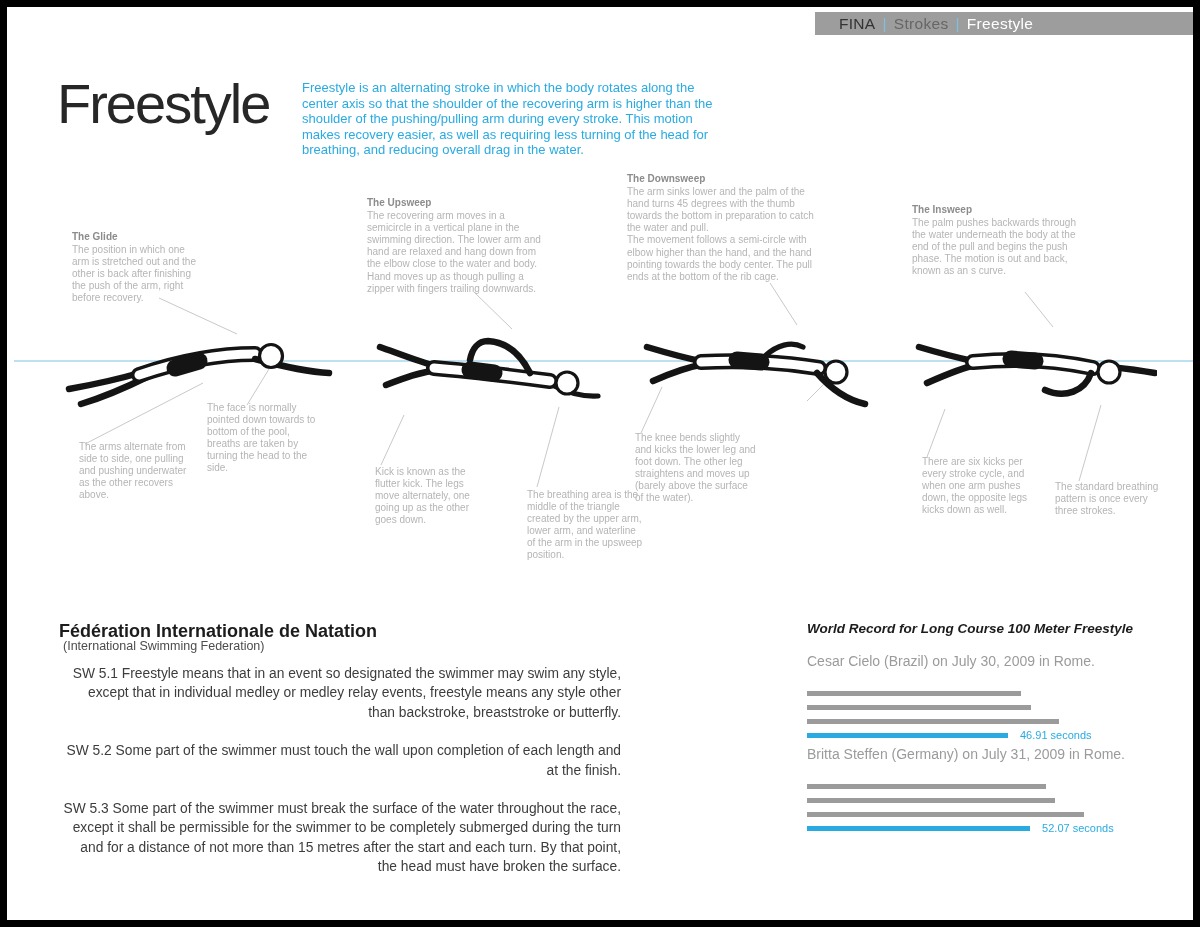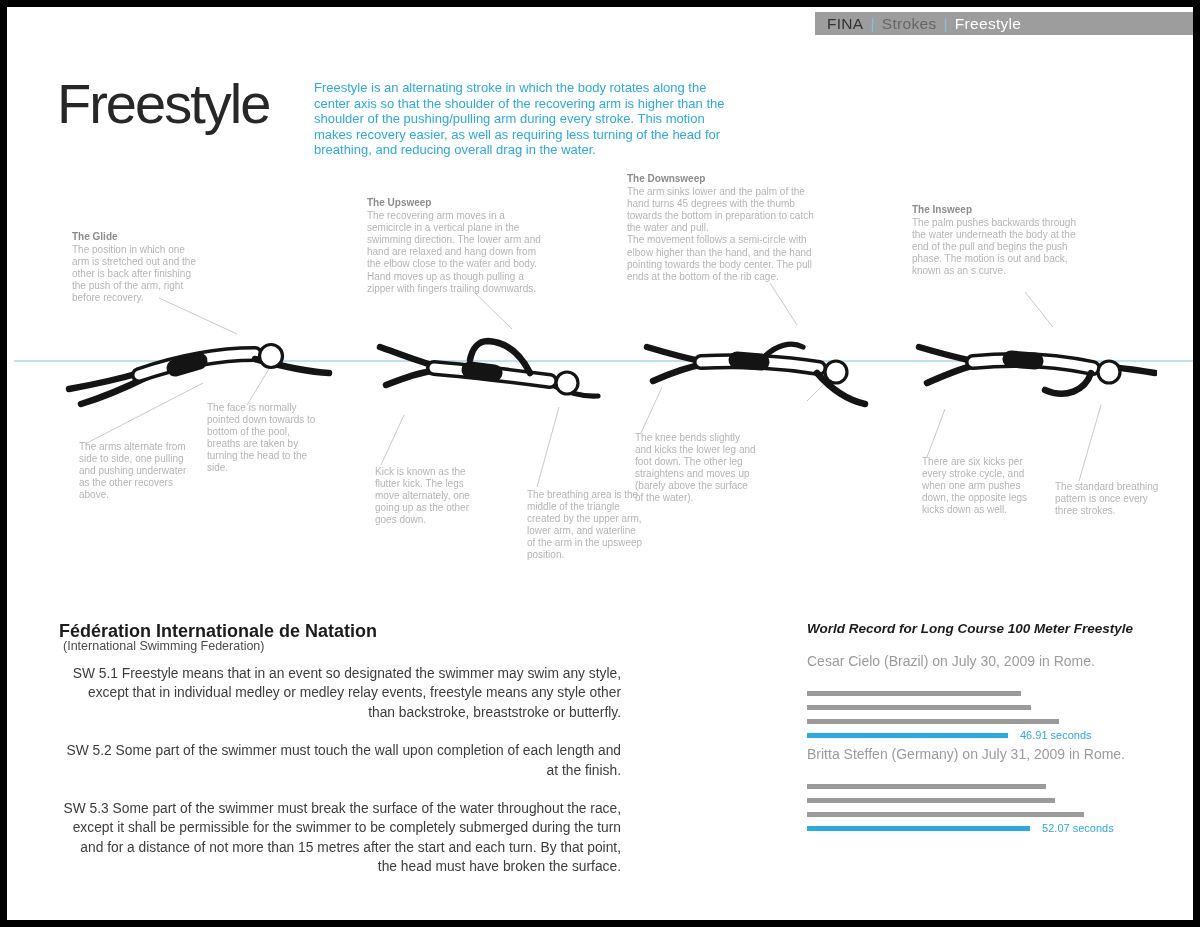--- a/index.html
+++ b/index.html
@@ -8,30 +8,30 @@
   }
   html,body{margin:0;padding:0;background:#fff;}
   #page{
     position:relative;width:1200px;height:927px;background:#fff;
     border:7px solid #000;box-sizing:border-box;overflow:hidden;
     font-family:"Liberation Sans",sans-serif;
   }
   
   .hdr{
     position:absolute;left:808px;top:5px;width:385px;height:23px;background:var(--hdrbg);
-    display:flex;align-items:center;padding-left:12px;box-sizing:border-box;
+    display:flex;align-items:center;padding-left:24px;box-sizing:border-box;
     font-size:15.5px;letter-spacing:.3px;
   }
   .hdr .brand{color:#333;}
   .hdr .sep{color:var(--accent2);margin:0 7px;}
   .hdr .sec{color:#666;}
   .hdr .pg{color:#fff;}
   
   #title{position:absolute;left:50px;top:64px;margin:0;font-size:56px;font-weight:400;color:#272727;letter-spacing:-2px;}
-  .intro{position:absolute;left:307px;top:73px;width:414px;font-size:13px;line-height:15.6px;color:var(--accent);}
+  .intro{position:absolute;left:295px;top:73px;width:414px;font-size:13px;line-height:15.6px;color:var(--accent);}
   
   .phase{position:absolute;font-size:10px;line-height:12.1px;color:var(--ann);}
   .phase h3{margin:0 0 1px 0;font-size:10px;font-weight:bold;color:var(--annh);}
   .phase p{margin:0;white-space:pre-line;}
   #phase-glide{left:65px;top:224px;width:124px;}
   #phase-upsweep{left:360px;top:190px;width:176px;}
   #phase-downsweep{left:620px;top:166px;width:190px;}
   #phase-insweep{left:905px;top:197px;width:172px;}
   
   .note{position:absolute;font-size:10px;line-height:12.1px;color:var(--ann);}

